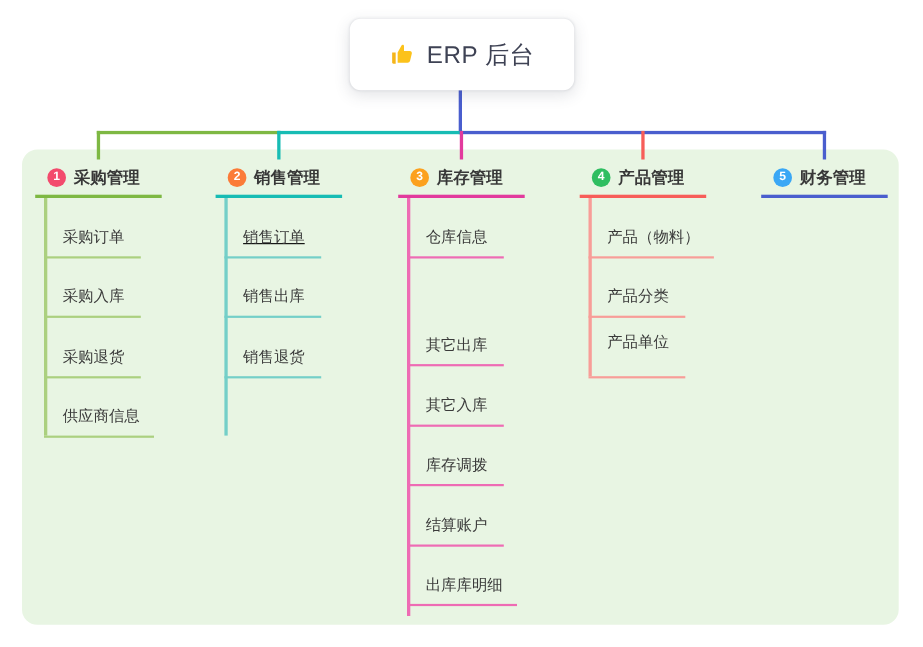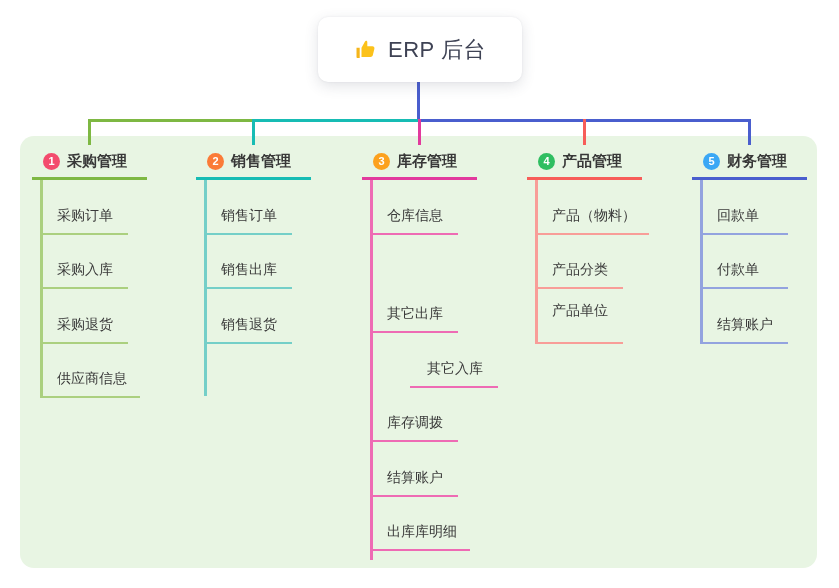--- a/index.html
+++ b/index.html
@@ -72,21 +72,21 @@
           </div>
         </div>
       </div>
       <div class="col" style="left: 196px;">
         <div class="bhead" style="border-bottom-color: rgb(23, 188, 180);">
           <span class="badge" style="background: rgb(251, 123, 56);">2</span>
           <span class="blabel">销售管理</span>
         </div>
         <div class="kids">
           <div class="vline" style="background: rgb(116, 207, 200); height: 216px;"></div>
-          <div class="krow" style="border-bottom-color: rgb(116, 207, 200);">
+          <div class="krow" style="border-bottom-color: rgb(116, 207, 200); text-decoration: underline;">
             <span>销售订单</span>
           </div>
           <div class="krow" style="border-bottom-color: rgb(116, 207, 200);">
             <span>销售出库</span>
           </div>
           <div class="krow" style="border-bottom-color: rgb(116, 207, 200);">
             <span>销售退货</span>
           </div>
         </div>
       </div>
@@ -96,21 +96,21 @@
           <span class="blabel">库存管理</span>
         </div>
         <div class="kids">
           <div class="vline" style="background: rgb(238, 107, 180); height: 379.5px;"></div>
           <div class="krow" style="border-bottom-color: rgb(238, 107, 180); text-align: center;">
             <span>仓库信息</span>
           </div>
           <div class="krow" style="border-bottom-color: rgb(238, 107, 180); margin-top: 44px;">
             <span>其它出库</span>
           </div>
-          <div class="krow" style="border-bottom-color: rgb(238, 107, 180); margin-left: 40px;">
+          <div class="krow" style="border-bottom-color: rgb(238, 107, 180);">
             <span>其它入库</span>
           </div>
           <div class="krow" style="border-bottom-color: rgb(238, 107, 180);">
             <span>库存调拨</span>
           </div>
           <div class="krow" style="border-bottom-color: rgb(238, 107, 180);">
             <span>结算账户</span>
           </div>
           <div class="krow" style="border-bottom-color: rgb(238, 107, 180);">
             <span>出库库明细</span>
@@ -133,27 +133,15 @@
           <div class="krow" style="border-bottom-color: rgb(248, 157, 152); align-items: center;">
             <span>产品单位</span>
           </div>
         </div>
       </div>
       <div class="col" style="left: 692px;">
         <div class="bhead" style="border-bottom-color: rgb(74, 94, 206);">
           <span class="badge" style="background: rgb(58, 167, 245);">5</span>
           <span class="blabel">财务管理</span>
         </div>
-        <div class="kids">
-          <div class="vline" style="background: rgb(147, 163, 223); height: 161.5px;"></div>
-          <div class="krow" style="border-bottom-color: rgb(147, 163, 223);">
-            <span>回款单</span>
-          </div>
-          <div class="krow" style="border-bottom-color: rgb(147, 163, 223);">
-            <span>付款单</span>
-          </div>
-          <div class="krow" style="border-bottom-color: rgb(147, 163, 223);">
-            <span>结算账户</span>
-          </div>
-        </div>
       </div>
     </div>
 </div>
 
 </body></html>

